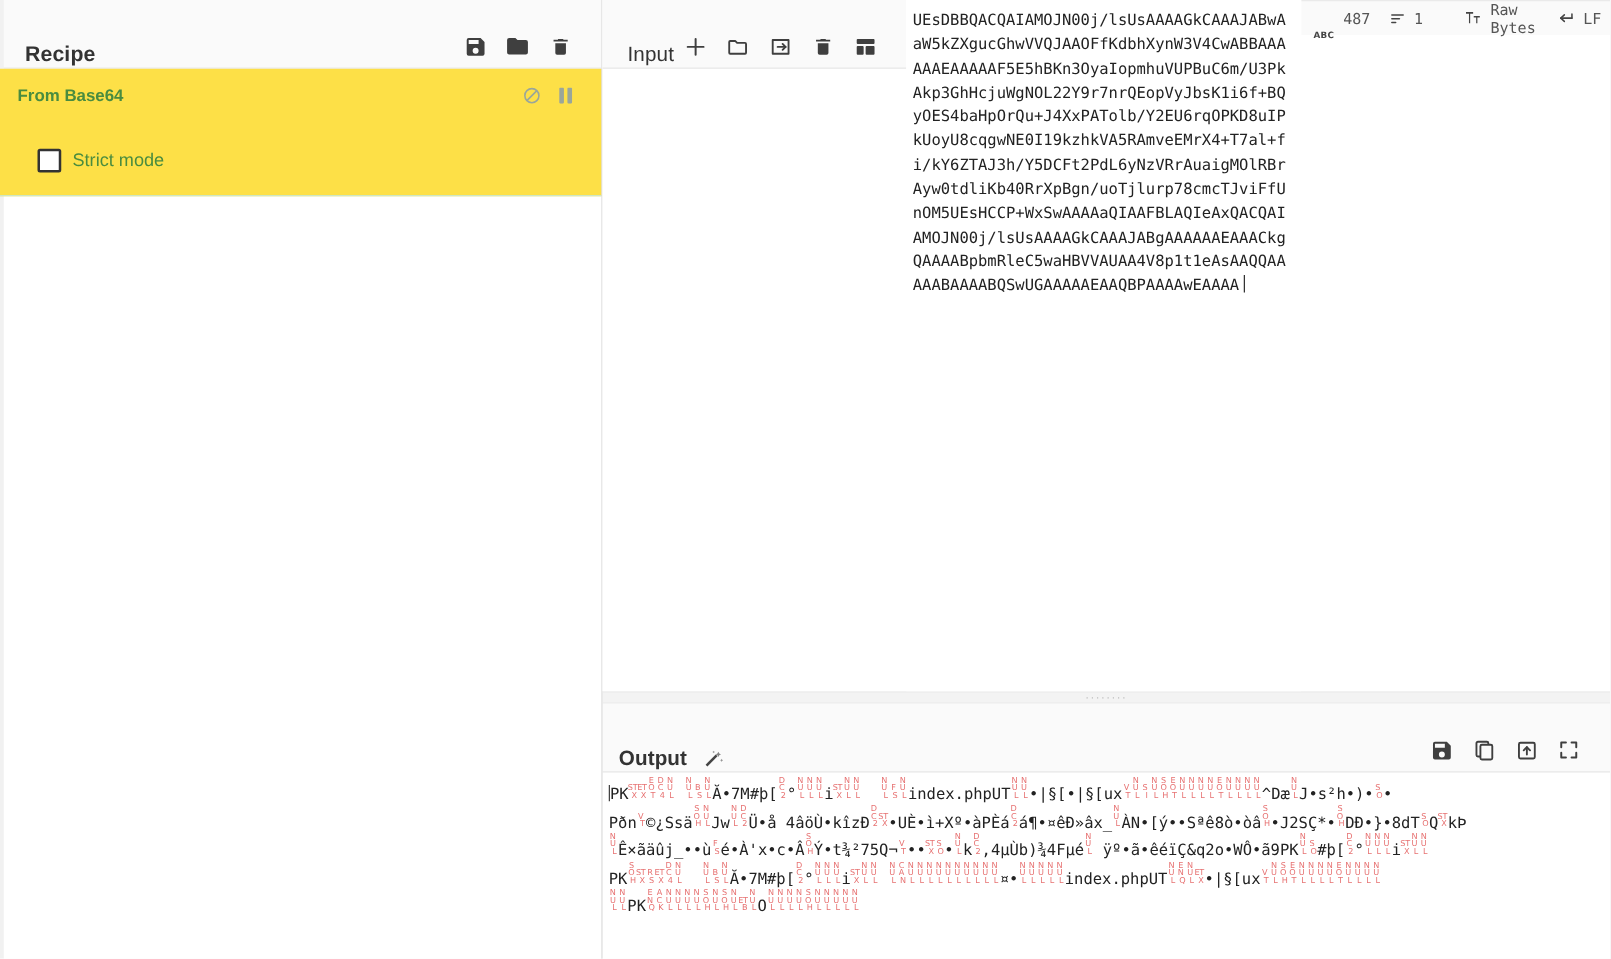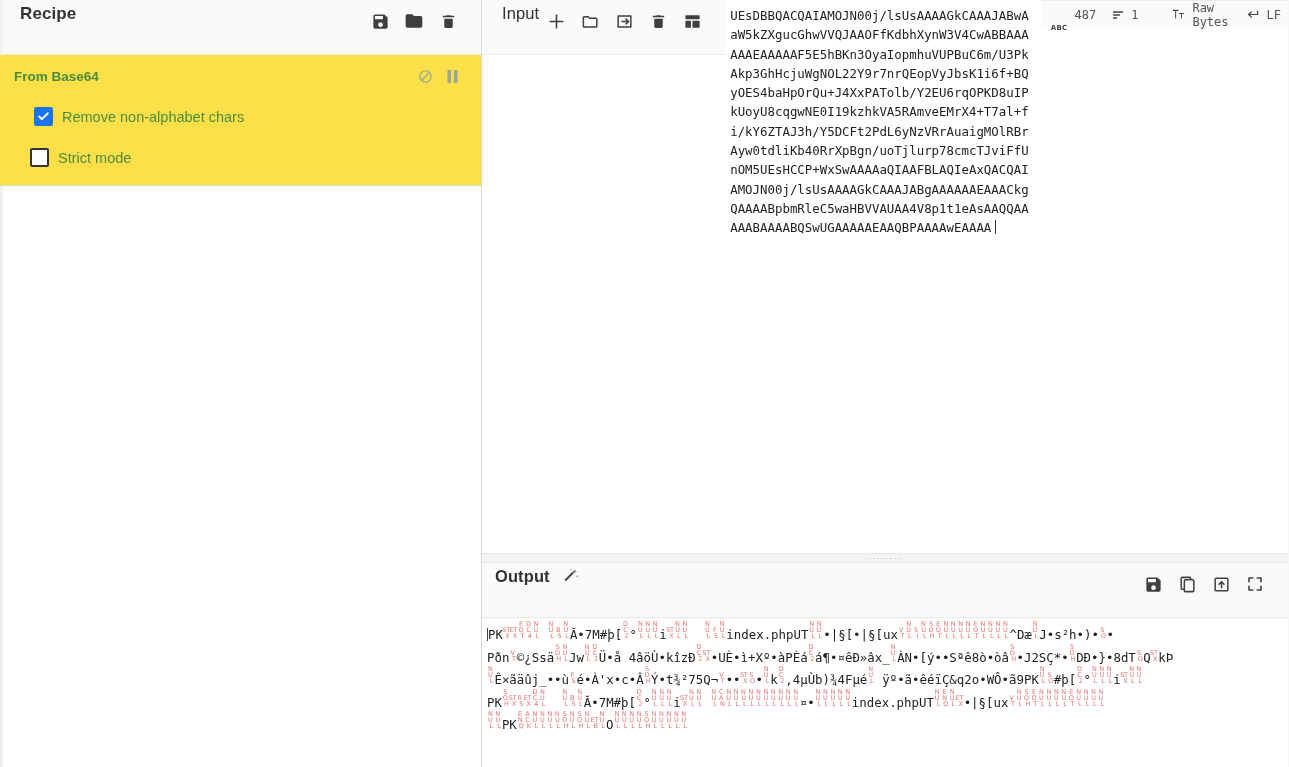--- a/index.html
+++ b/index.html
@@ -30,21 +30,21 @@
     flex-direction: column;
     position: relative;
   }
 
   .pane-title-bar {
     height: 55px;
     min-height: 55px;
     background: #fafafa;
     border-bottom: 1px solid #e8e8e8;
     display: flex;
-    align-items: flex-start;
+    align-items: flex-end;
     padding: 4px 16px 0 20px;
   }
   .pane-title {
     font-size: 17px;
     font-weight: bold;
     color: #333;
     letter-spacing: .1px;
   }
   #recipe-pane .pane-title { font-weight: bold; }
   .title-spacer { flex: 1 1 auto; }
@@ -368,28 +368,20 @@
           <span class="op-icon" title="Set breakpoint">
             <svg width="12" height="13" viewBox="0 0 12 14" fill="currentColor">
                 <rect x="0" y="0" width="4" height="14" rx="1"></rect>
                 <rect x="7" y="0" width="4" height="14" rx="1"></rect>
               </svg>
           </span>
         </div>
 
         <div class="op-args">
 
-          <label class="arg-check">
-            <span class="cb checked">
-              <svg width="13" height="13" viewBox="0 0 24 24" fill="none" stroke="#fff" stroke-width="3.4" stroke-linecap="round" stroke-linejoin="round">
-                  <polyline points="20 6 9 17 4 12"></polyline>
-                </svg>
-            </span>
-            <span class="arg-check-label">Remove non-alphabet chars</span>
-          </label>
         </div>
 
         <label class="arg-check row2">
           <span class="cb unchecked"></span>
           <span class="arg-check-label">Strict mode</span>
         </label>
       </div>
     </div>
 
     <div id="recipe-body-rest"></div>

